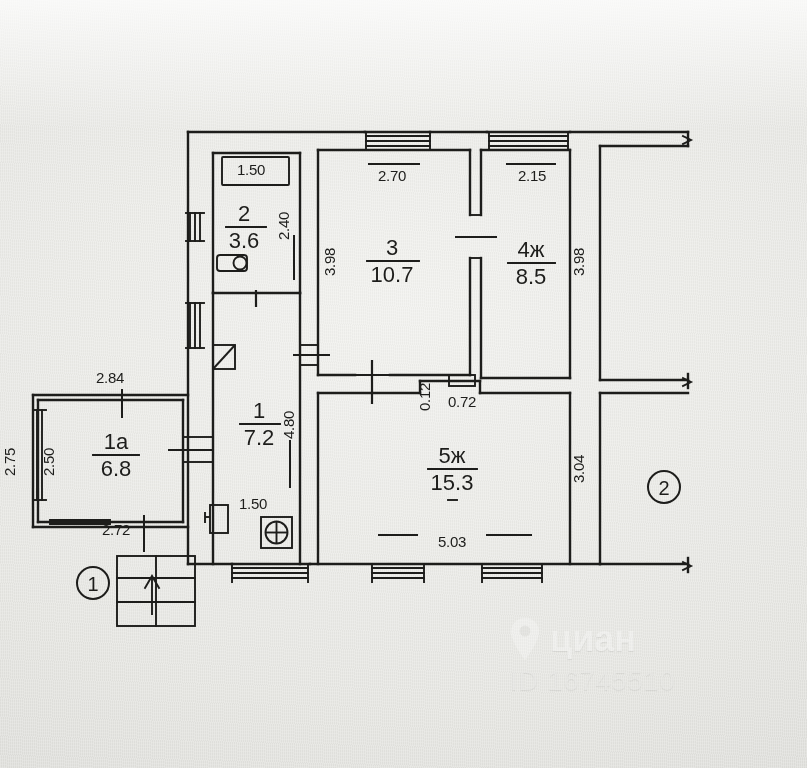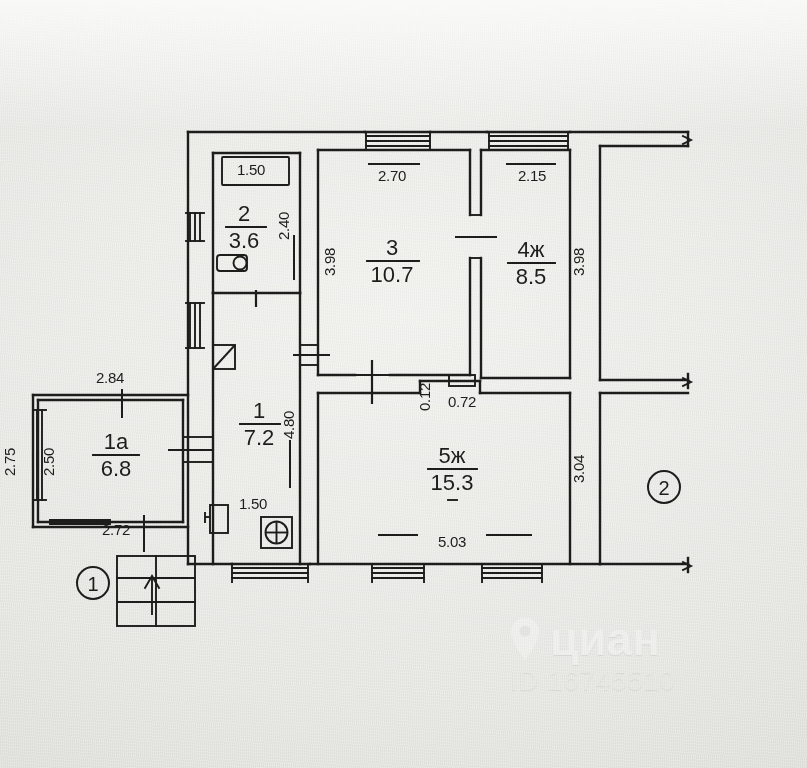--- a/index.html
+++ b/index.html
@@ -90,21 +90,21 @@
     display: flex;
     align-items: center;
     gap: 8px;
   }
   #wm-pin {
     width: 34px; height: 46px;
     position: relative;
   }
   #wm-word {
     font-family: "Liberation Sans", sans-serif;
-    font-size: 46px;
+    font-size: 36px;
     font-weight: 700;
     color: #ffffff;
     line-height: 1;
     text-shadow: 0 1px 1px rgba(120,120,118,.5);
   }
   #wm-id {
     font-family: "Liberation Sans", sans-serif;
     font-size: 27px;
     font-weight: 400;
     color: #e8e8e6;

